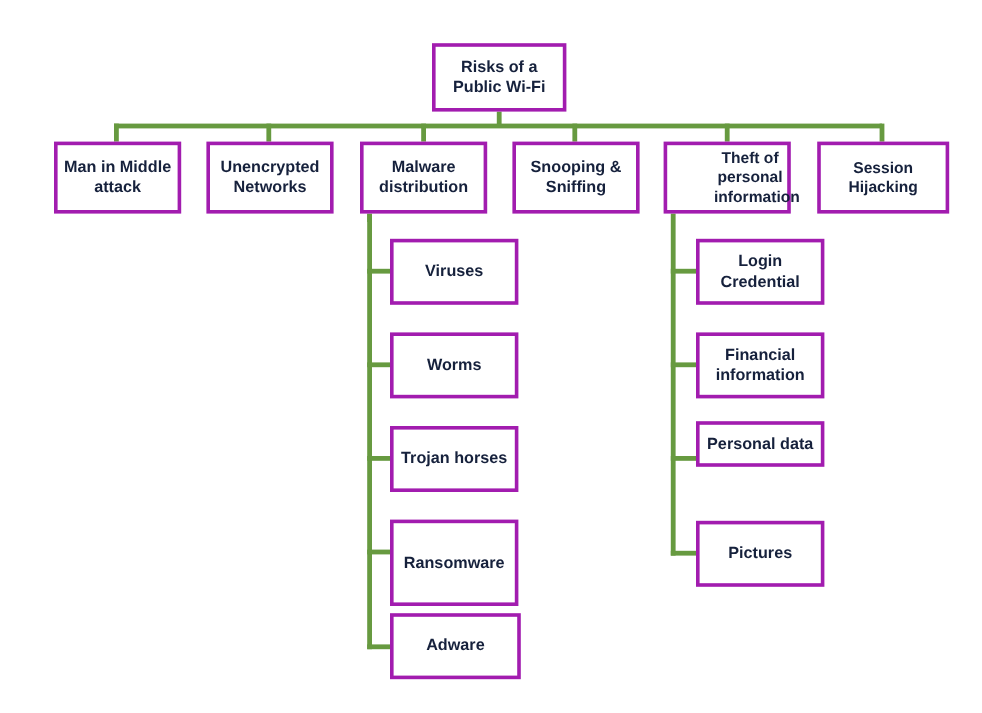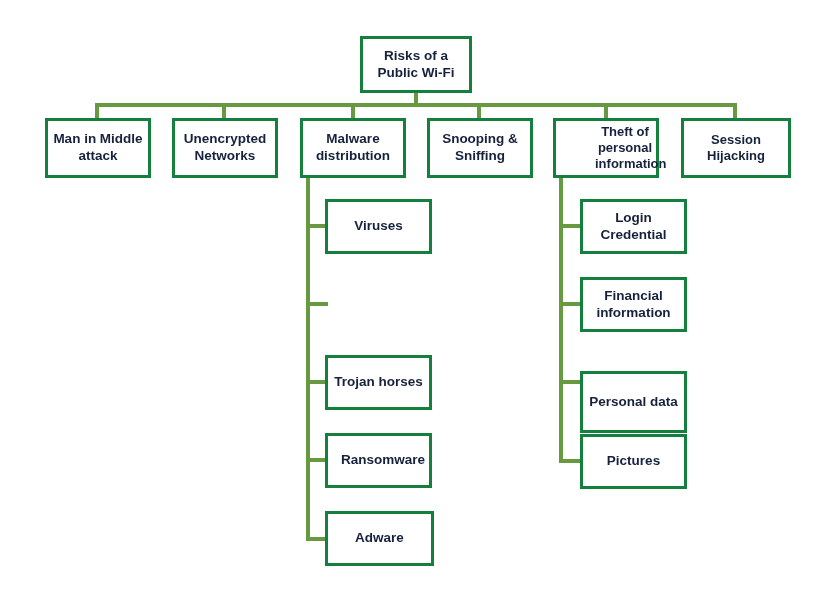--- a/index.html
+++ b/index.html
@@ -12,21 +12,21 @@
     position: relative;
     width: 818px;
     height: 594px;
     background: #ffffff;
     font-family: "Liberation Sans", sans-serif;
     overflow: hidden;
   }
   .node {
     position: absolute;
     box-sizing: border-box;
-    border: 3px solid #15803d;
+    border: 3px solid #a21caf;
     background: #ffffff;
     display: flex;
     align-items: center;
     justify-content: center;
     text-align: center;
     color: #16213c;
     font-weight: bold;
     font-size: 13.5px;
     line-height: 1.25;
     padding: 2px 4px;
@@ -100,36 +100,39 @@
     <span class="label">Theft of personal information</span>
   </div>
 
   <div class="node" style="left:325px; top:199px; width:107px; height:55px;">
     <span class="label">Viruses</span>
   </div>
 
   <div class="node tight" style="left:681px; top:118px; width:110px; height:60px;">
     <span class="label">Session Hijacking</span>
   </div>
+  <div class="node" style="left:325px; top:277px; width:107px; height:55px;">
+    <span class="label">Worms</span>
+  </div>
   <div class="node" style="left:325px; top:355px; width:107px; height:55px;">
     <span class="label">Trojan horses</span>
   </div>
-  <div class="node" style="left:325px; top:433px; width:107px; height:55px;text-align:right;">
+  <div class="node" style="left:325px; top:433px; width:107px; height:72px;">
     <span class="label">Ransomware</span>
   </div>
   <div class="node" style="left:325px; top:511px; width:109px; height:55px;">
     <span class="label">Adware</span>
   </div>
 
   <div class="node" style="left:580px; top:199px; width:107px; height:55px;">
     <span class="label">Login Credential</span>
   </div>
   <div class="node" style="left:580px; top:277px; width:107px; height:55px;">
     <span class="label">Financial information</span>
   </div>
-  <div class="node" style="left:580px; top:371px; width:107px; height:62px;">
+  <div class="node" style="left:580px; top:351px; width:107px; height:38px;">
     <span class="label">Personal data</span>
   </div>
   <div class="node" style="left:580px; top:434px; width:107px; height:55px;">
     <span class="label">Pictures</span>
   </div>
 
 </div>
 
 </body></html>

